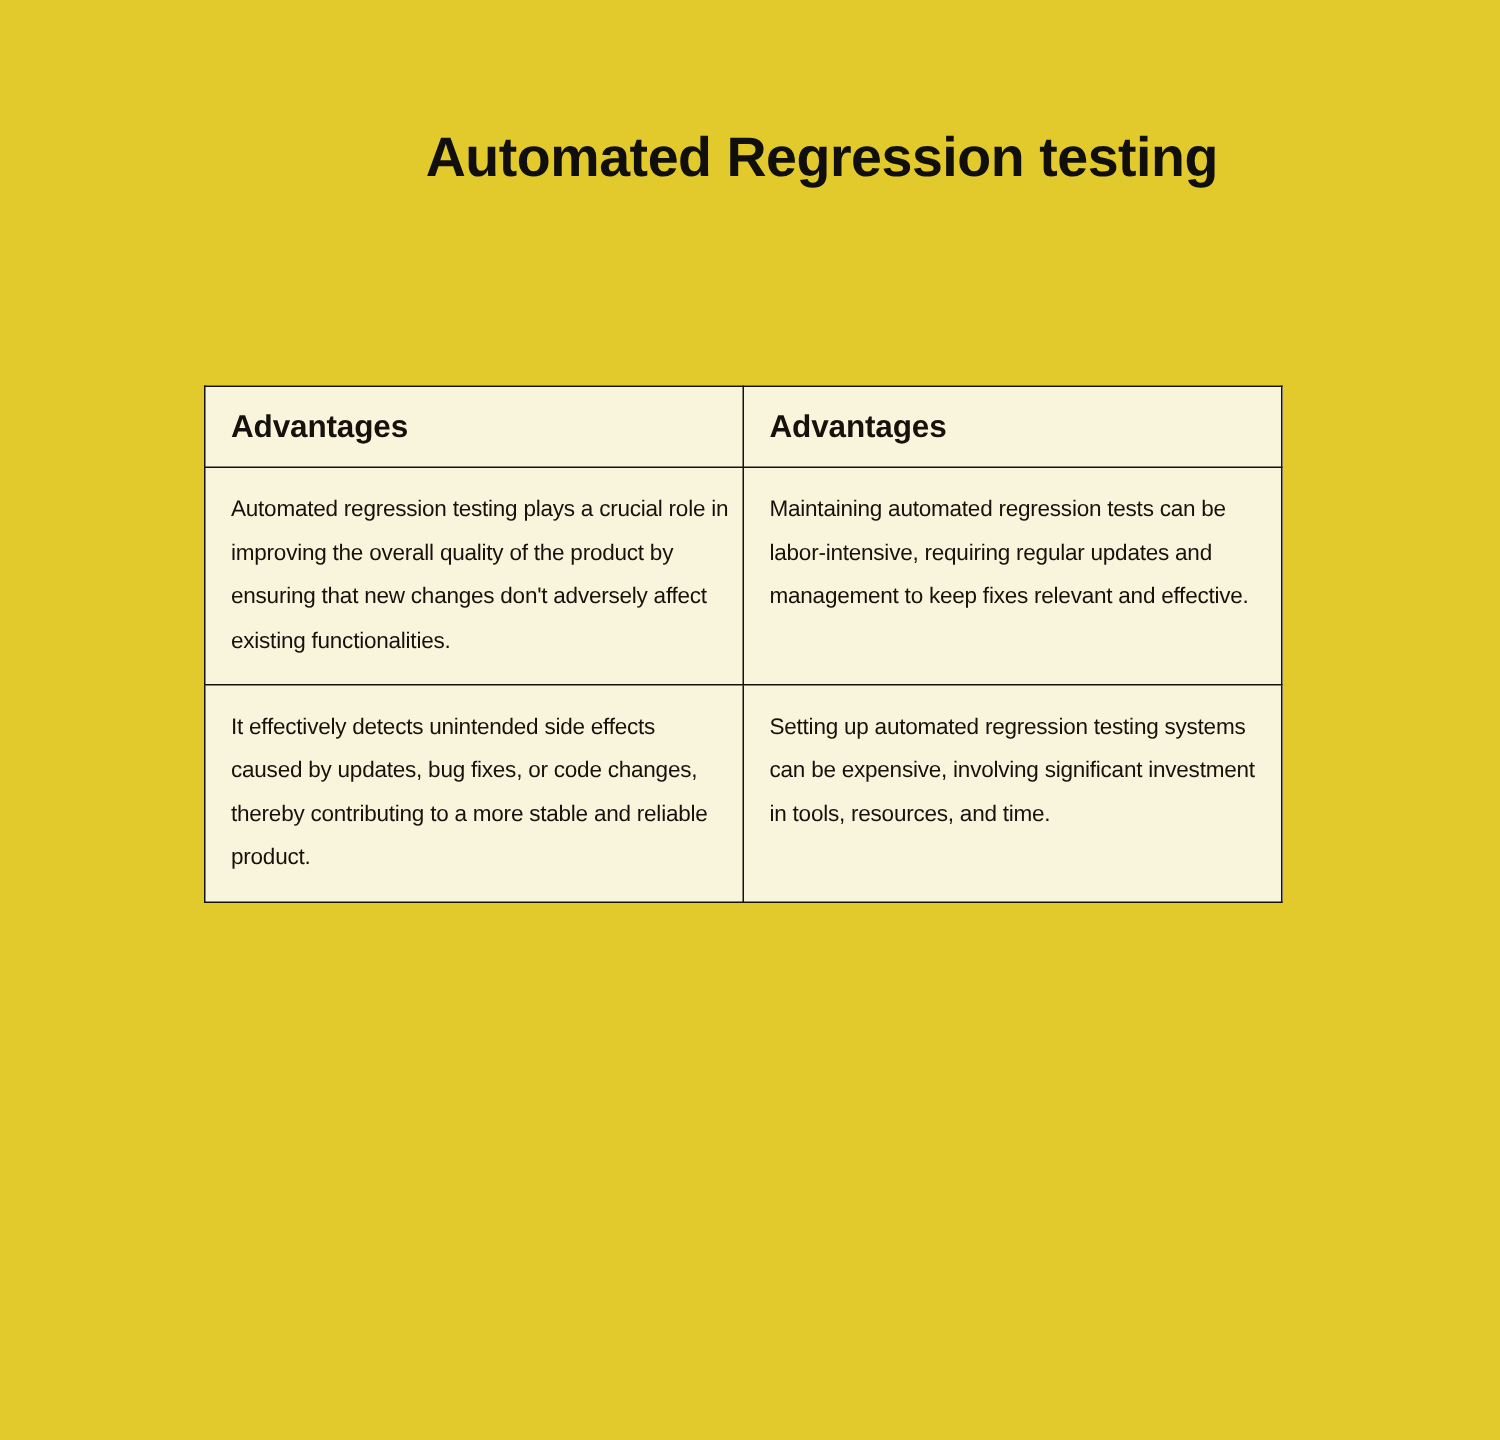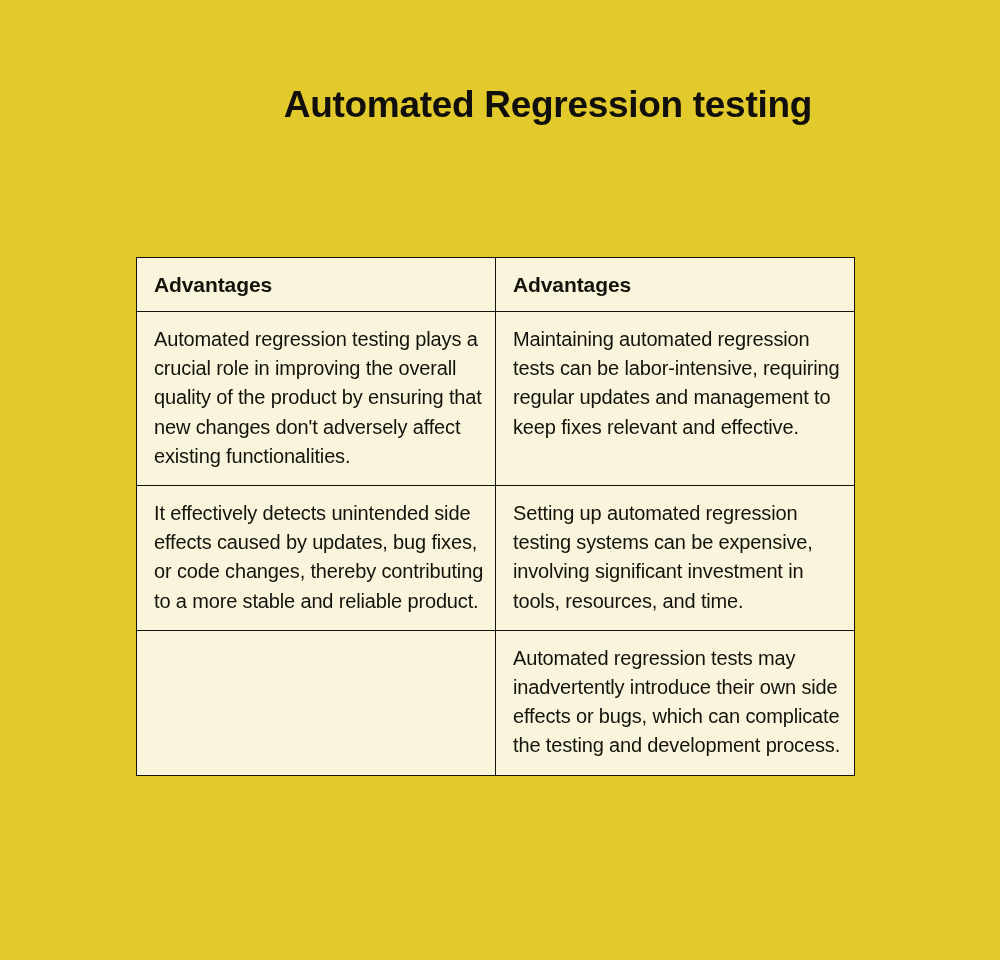--- a/index.html
+++ b/index.html
@@ -67,21 +67,21 @@
   table.compare-table th {
     padding: 14px 16px 13px 17px;
     font-size: 21px;
     font-weight: bold;
     line-height: 26px;
     letter-spacing: -0.1px;
   }
 
   table.compare-table td {
     padding: 13px 8px 14px 17px;
-    font-size: 20px;
+    font-size: 15px;
     font-weight: normal;
     line-height: 29.2px;
     letter-spacing: -0.15px;
   }
 
   td.empty-cell {
     padding: 0;
   }
 </style>
 </head>
@@ -105,21 +105,17 @@
       </thead>
       <tbody>
         <tr>
           <td>Automated regression testing plays a crucial role in improving the overall quality of the product by ensuring that new changes don't adversely affect existing functionalities.</td>
           <td>Maintaining automated regression tests can be labor-intensive, requiring regular updates and management to keep fixes relevant and effective.</td>
         </tr>
         <tr>
           <td>It effectively detects unintended side effects caused by updates, bug fixes, or code changes, thereby contributing to a more stable and reliable product.</td>
           <td>Setting up automated regression testing systems can be expensive, involving significant investment in tools, resources, and time.</td>
         </tr>
-        <tr>
-          <td class="empty-cell"></td>
-          <td>Automated regression tests may inadvertently introduce their own side effects or bugs, which can complicate the testing and development process.</td>
-        </tr>
       </tbody>
     </table>
   </div>
 
 </div>
 
 </body></html>

